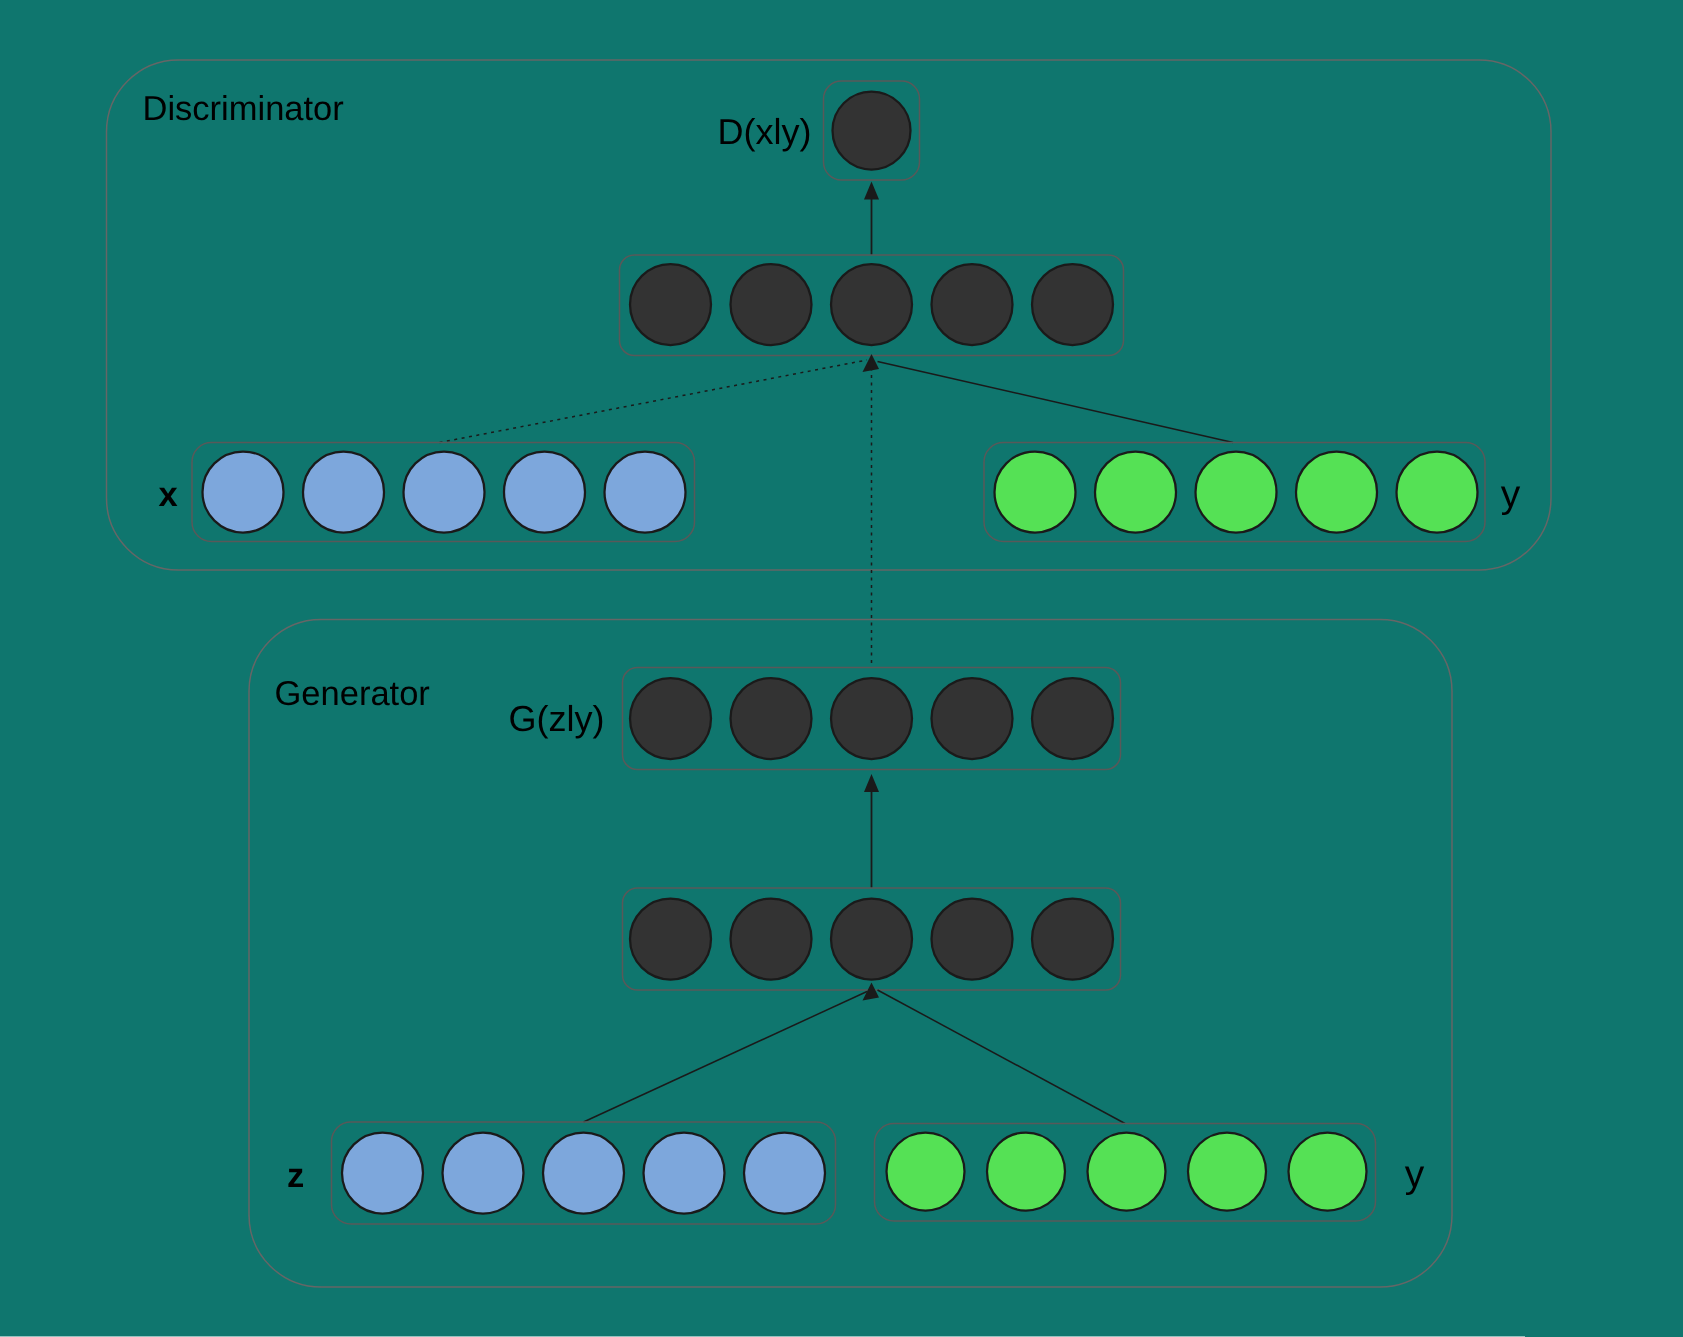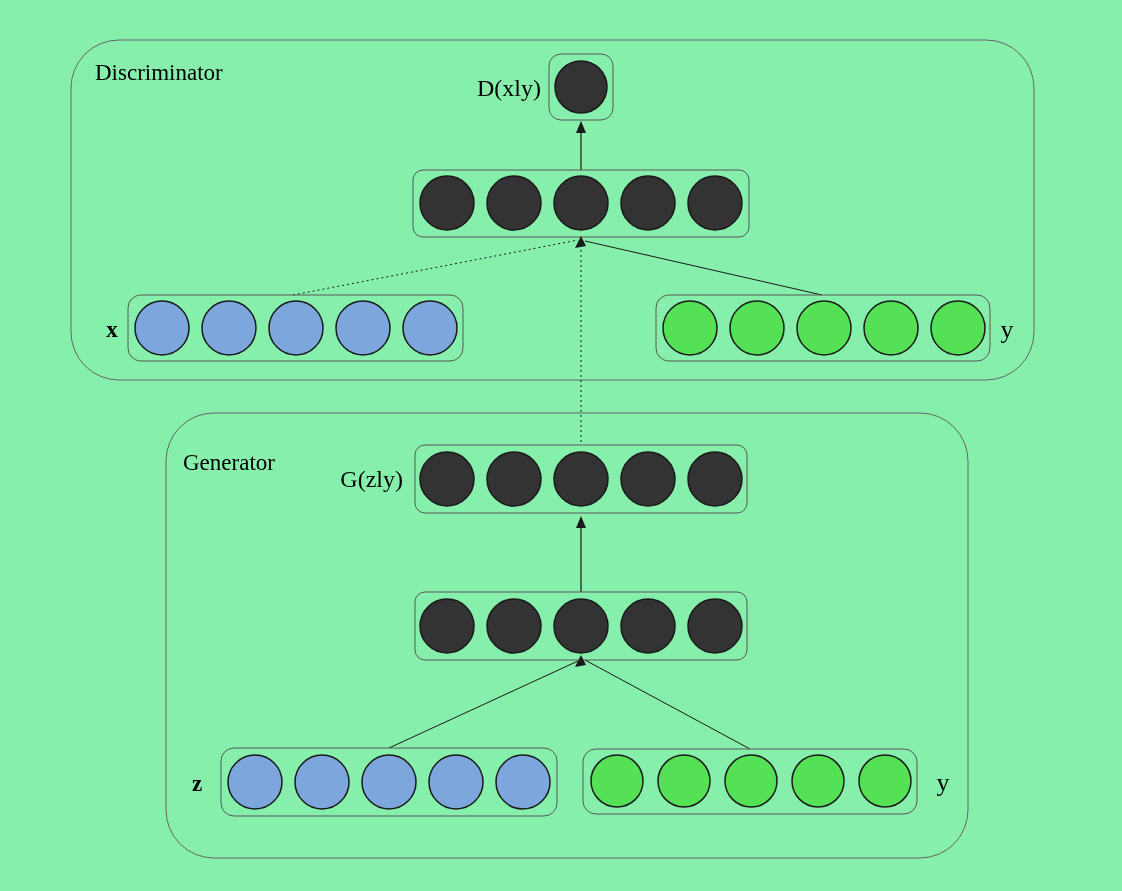--- a/index.html
+++ b/index.html
@@ -1,20 +1,20 @@
 <!DOCTYPE html>
 <html><head>
 <meta charset="utf-8">
 <style>
   html, body { margin: 0; padding: 0; background: #ffffff; }
   .stage {
     position: relative;
     width: 1122px; height: 891px;
-    background: #86efac;
-    font-family: Liberation Serif, serif;
+    background: #0f766e;
+    font-family: Liberation Sans, sans-serif;
     overflow: hidden;
   }
   svg { display: block; }
   text { fill: #000000; }
   .panel-title { font-size: 23px; }
   .fn-label   { font-size: 24px; }
   .var-bold   { font-size: 23px; font-weight: bold; }
   .var-reg    { font-size: 26px; }
 </style>
 </head>

